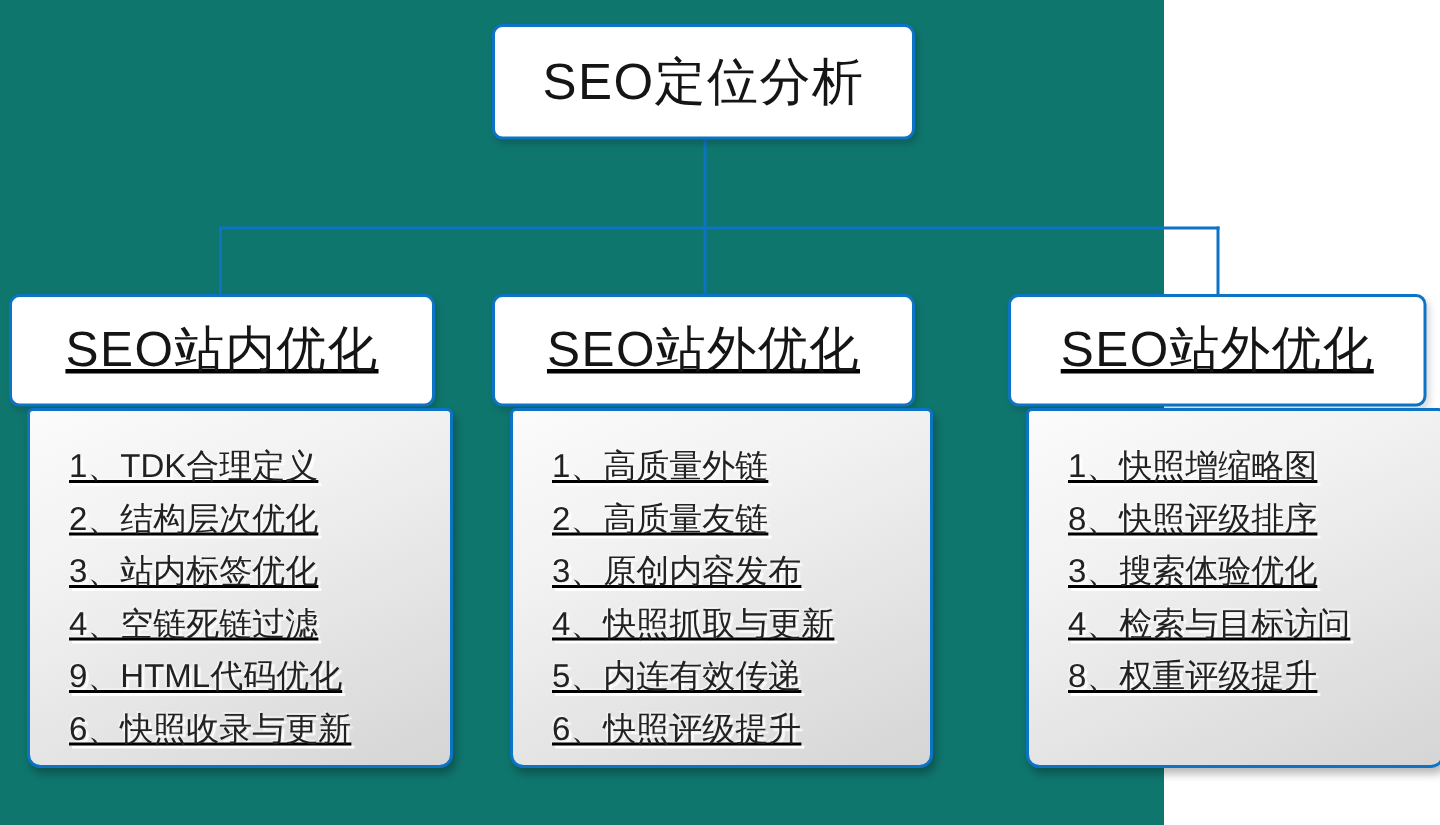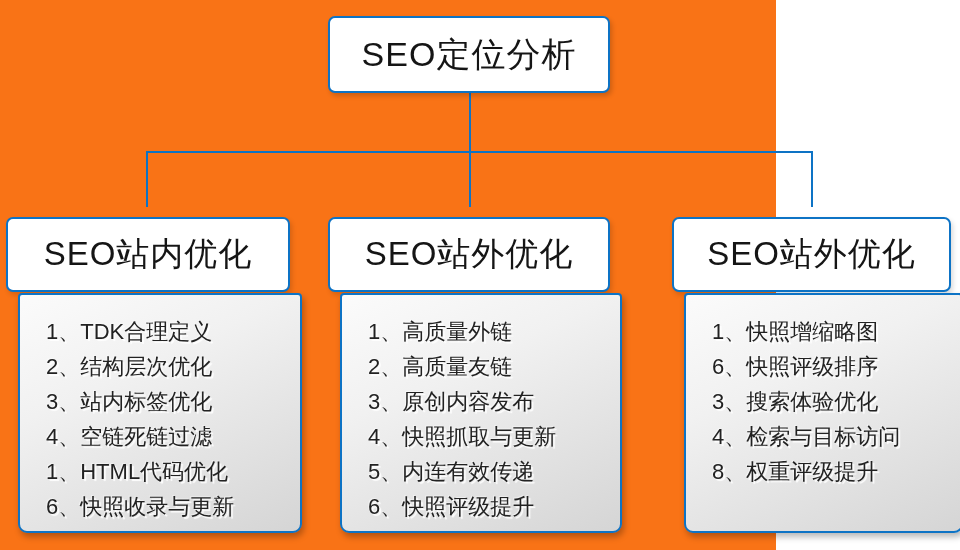--- a/index.html
+++ b/index.html
@@ -1,39 +1,39 @@
 <!DOCTYPE html>
 <html><head>
 <meta charset="utf-8">
 <style>
   * { box-sizing: border-box; margin: 0; padding: 0; }
   html, body { width: 960px; height: 550px; background: #ffffff; overflow: hidden; }
   body { font-family: "Liberation Sans", "DejaVu Sans", sans-serif; }
 
-  .canvas { position: relative; width: 776px; height: 550px; background: #f97316; }
+  .canvas { position: relative; width: 776px; height: 550px; background: #0f766e; }
 
   
   .root-box {
     position: absolute; left: 328px; top: 16px; width: 282px; height: 77px;
     background: #ffffff; border: 2px solid #0d73c5; border-radius: 7px;
     display: flex; align-items: center; justify-content: center;
     box-shadow: 2px 3px 5px rgba(0,0,0,0.18);
     z-index: 2;
   }
   .root-box .node-title { font-size: 34px; color: #151515; letter-spacing: 1px; }
 
   
   .conn { position: absolute; background: #0d73c5; z-index: 1; }
   .conn-root-drop   { left: 469px; top: 93px;  width: 2px;  height: 114px; }
   .conn-horizontal  { left: 146px; top: 151px; width: 667px; height: 2px; }
   .conn-left-drop   { left: 146px; top: 151px; width: 2px;  height: 56px; }
   .conn-right-drop  { left: 811px; top: 151px; width: 2px;  height: 56px; }
 
   
-  .column { position: absolute; top: 217px; z-index: 2; }
+  .column { position: absolute; top: 196px; z-index: 2; text-decoration: underline; }
   .column-1 { left: 6px;   width: 284px; }
   .column-2 { left: 328px; width: 282px; }
   .column-3 { left: 672px; width: 279px; }
 
   .col-header {
     width: 100%; height: 75px;
     background: #ffffff; border: 2px solid #0d73c5; border-radius: 7px;
     display: flex; align-items: center; justify-content: center;
     box-shadow: 2px 3px 5px rgba(0,0,0,0.15);
   }
@@ -70,21 +70,21 @@
   <div class="column column-1">
     <div class="col-header">
       <span class="node-title">SEO站内优化</span>
     </div>
     <div class="col-body">
       <ul>
         <li>1、TDK合理定义</li>
         <li>2、结构层次优化</li>
         <li>3、站内标签优化</li>
         <li>4、空链死链过滤</li>
-        <li>1、HTML代码优化</li>
+        <li>9、HTML代码优化</li>
         <li>6、快照收录与更新</li>
       </ul>
     </div>
   </div>
 
   <div class="column column-2">
     <div class="col-header">
       <span class="node-title">SEO站外优化</span>
     </div>
     <div class="col-body">
@@ -99,21 +99,21 @@
     </div>
   </div>
 
   <div class="column column-3">
     <div class="col-header">
       <span class="node-title">SEO站外优化</span>
     </div>
     <div class="col-body">
       <ul>
         <li>1、快照增缩略图</li>
-        <li>6、快照评级排序</li>
+        <li>8、快照评级排序</li>
         <li>3、搜索体验优化</li>
         <li>4、检索与目标访问</li>
         <li>8、权重评级提升</li>
       </ul>
     </div>
   </div>
 
 </div>
 
 </body></html>

